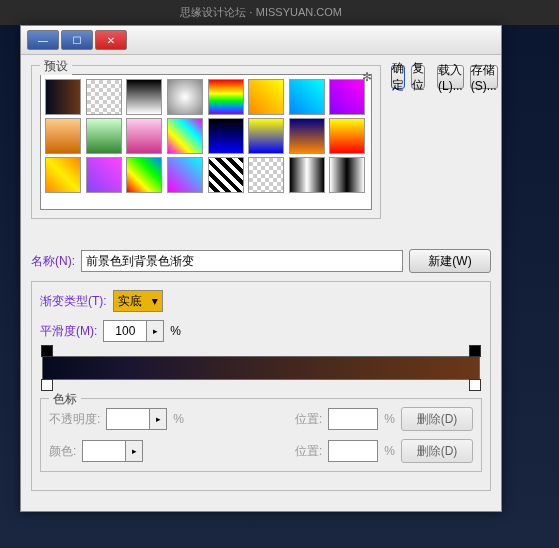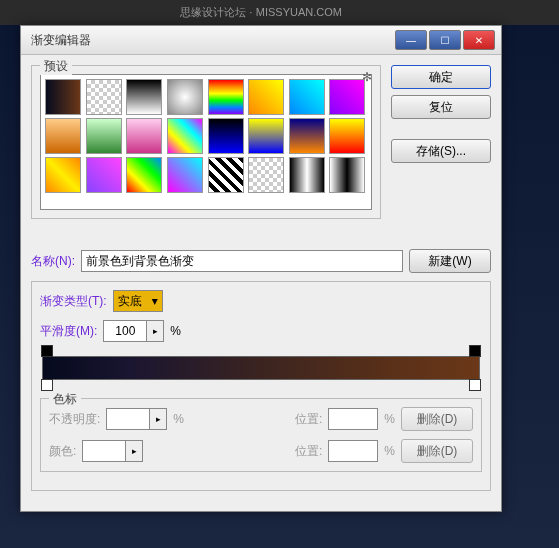--- a/index.html
+++ b/index.html
@@ -6,21 +6,21 @@
 .dialog{position:absolute;left:20px;top:25px;width:480px;background:#eeeeee;border:1px solid #888;box-shadow:0 0 10px rgba(0,0,0,0.5)}
 .titlebar{background:linear-gradient(#f8f8f8,#e0e0e0);height:28px;display:flex;align-items:center;padding:0 6px;border-bottom:1px solid #bbb}
 .titlebar .title{flex:1;color:#333;padding-left:4px}
 .winbtns{display:flex;gap:2px}
 .winbtn{width:30px;height:18px;border:1px solid #777;border-radius:2px;display:flex;align-items:center;justify-content:center;color:#fff;font-size:10px}
 .winbtn.min{background:linear-gradient(#6688cc,#335599)}
 .winbtn.max{background:linear-gradient(#6688cc,#335599)}
 .winbtn.close{background:linear-gradient(#ee5555,#cc2222)}
 .body{padding:10px;display:flex;gap:10px}
 .left{flex:1}
-.right{width:100px;display:flex;flex-direction:column;gap:6px}
+.right{width:100px;display:flex;flex-direction:row;gap:6px}
 .btn{background:linear-gradient(#f8f8f8,#d8d8d8);border:1px solid #888;border-radius:3px;height:22px;display:flex;align-items:center;justify-content:center;cursor:pointer;font-size:12px}
 .btn.primary{border:1.5px solid #2255cc}
 .fieldset{border:1px solid #bbb;padding:8px;margin-bottom:10px;position:relative}
 .legend{position:absolute;top:-8px;left:8px;background:#eeeeee;padding:0 4px;font-size:12px;color:#444}
 .gear{position:absolute;top:4px;right:8px;color:#666}
 .presets{background:#fff;border:1px solid #888;height:126px;overflow-y:auto;padding:4px}
 .preset-grid{display:grid;grid-template-columns:repeat(8,1fr);gap:3px}
 .swatch{width:34px;height:34px;border:1px solid #999;cursor:pointer}
 .row{display:flex;align-items:center;gap:6px;margin-bottom:8px}
 .lbl{color:#6d28d9;white-space:nowrap}
@@ -42,21 +42,20 @@
 </head>
 <body>
 
 <div class="bg-night"></div>
 <div class="background-strip">
   <span>思缘设计论坛 · MISSYUAN.COM</span>
 </div>
 
 <div class="dialog">
   <div class="titlebar">
-    <span class="title">渐变编辑器</span>
     <div class="winbtns">
       <div class="winbtn min">—</div>
       <div class="winbtn max">☐</div>
       <div class="winbtn close">✕</div>
     </div>
   </div>
 
   <div class="body">
     <div class="left">
       <div class="fieldset">
@@ -89,20 +88,21 @@
               <div class="swatch" style="background: linear-gradient(to right, rgb(0, 0, 0), rgb(255, 255, 255), rgb(0, 0, 0));"></div>
               <div class="swatch" style="background: linear-gradient(to right, rgb(255, 255, 255), rgb(0, 0, 0), rgb(255, 255, 255));"></div>
             </div>
         </div>
       </div>
     </div>
     <div class="right">
       <div class="btn primary">确定</div>
       <div class="btn">复位</div>
       <div style="height:8px"></div>
+      <div class="btn">载入(L)...</div>
       <div class="btn">存储(S)...</div>
     </div>
   </div>
 
   <div class="bottom">
     <div class="row">
       <span class="lbl">名称(N):</span>
       <input class="input" style="flex: 1 1 0%;" value="前景色到背景色渐变">
       <div class="btn" style="width:80px">新建(W)</div>
     </div>

